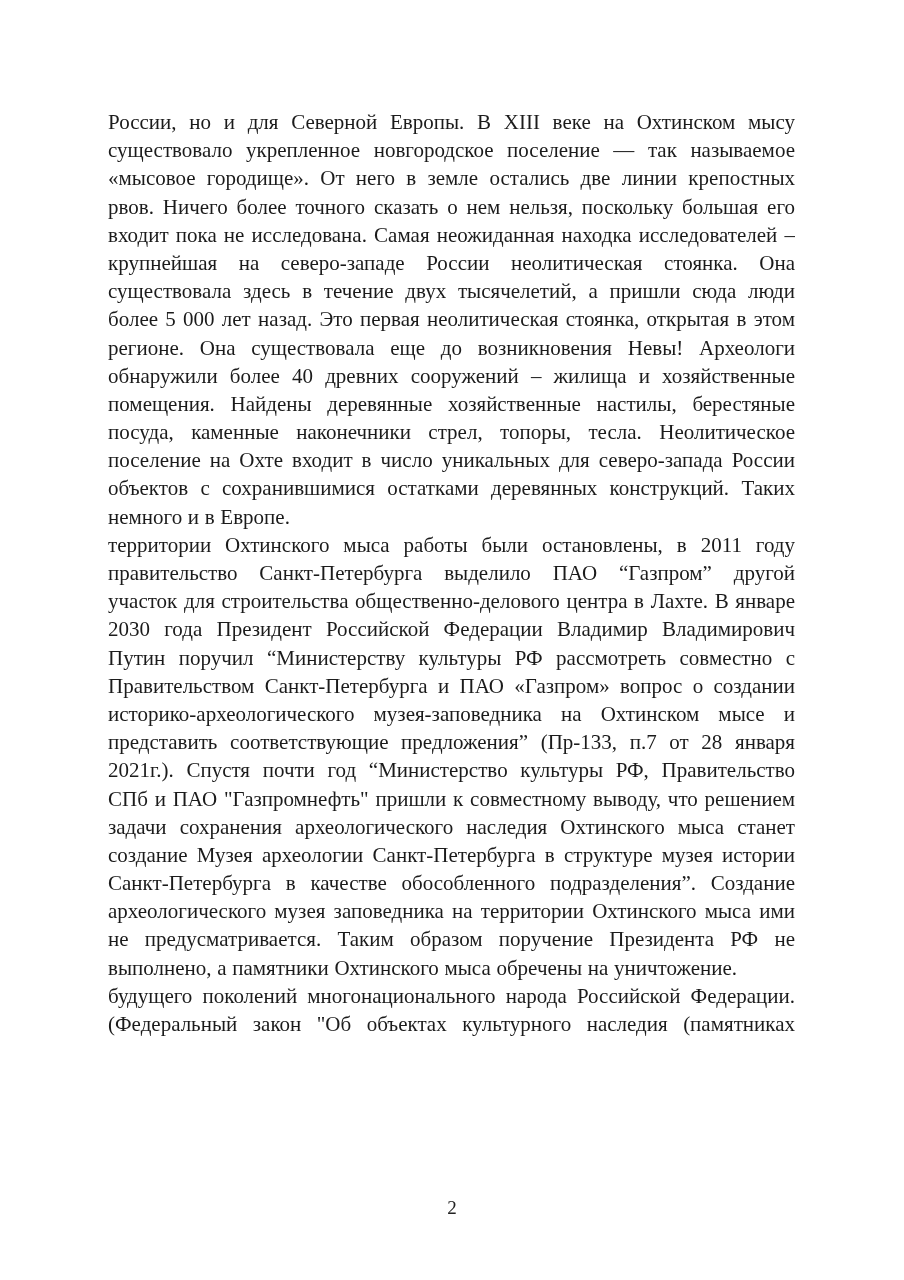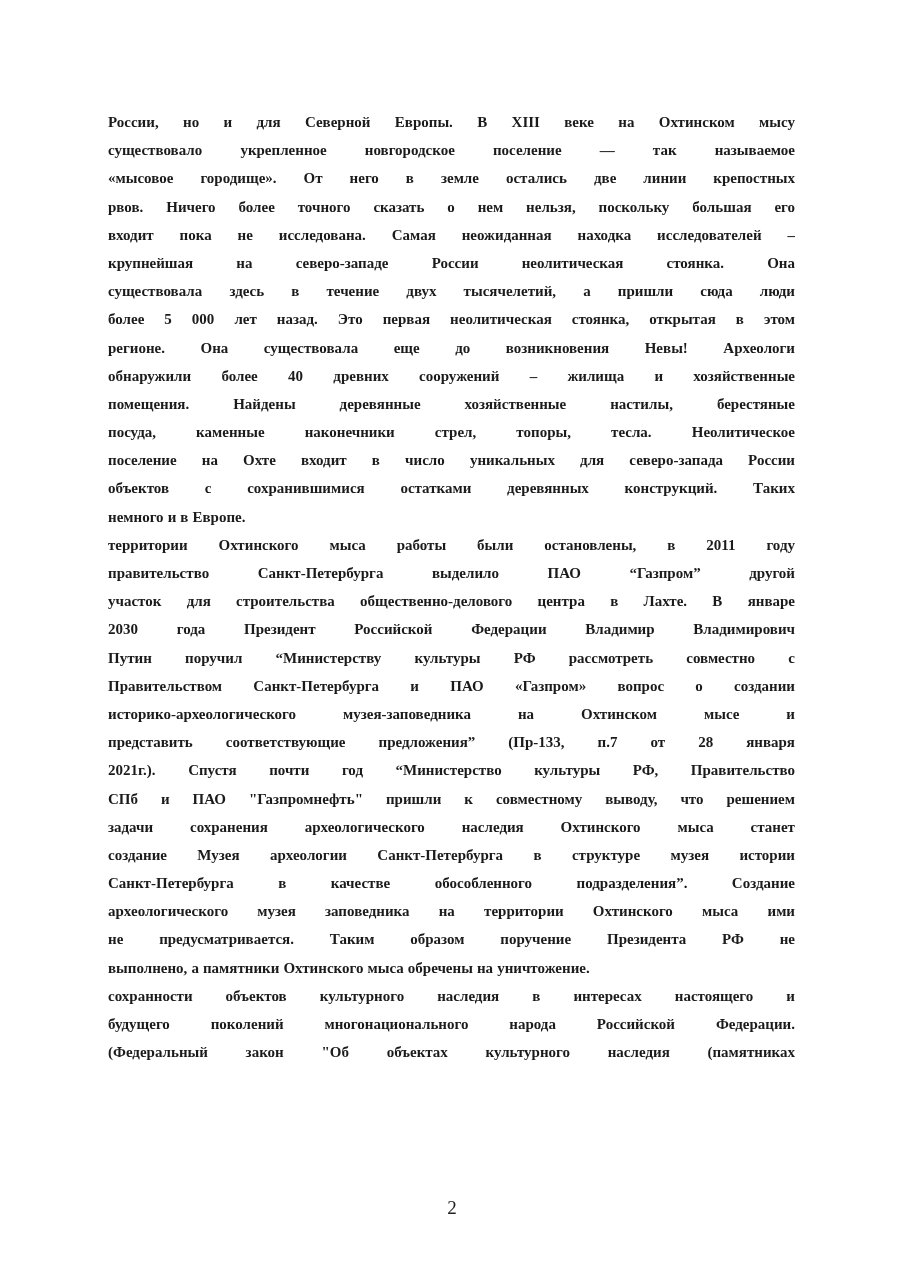--- a/index.html
+++ b/index.html
@@ -16,29 +16,28 @@
     font-family: "Liberation Serif", "DejaVu Serif", serif;
     color: #1b1b1b;
   }
   .text-block {
     position: absolute;
     left: 108px;
     top: 108px;
     width: 687px;
   }
   .line {
-    font-size: 15px;
+    font-size: 21px;
     line-height: 28.2px;
     height: 28.2px;
     overflow: hidden;
     text-align: justify;
     text-align-last: justify;
     word-spacing: 0.02em;
     white-space: normal;
-    font-weight: bold;
   }
   .line.indent {
     text-indent: 52px;
   }
   .line.flush {
     text-align-last: left;
   }
   .page-number {
     position: absolute;
     top: 1196px;
@@ -79,18 +78,17 @@
       <div class="line">историко-археологического музея-заповедника на Охтинском мысе и</div>
       <div class="line">представить соответствующие предложения” (Пр-133, п.7 от 28 января</div>
       <div class="line">2021г.). Спустя почти год “Министерство культуры РФ, Правительство</div>
       <div class="line">СПб и ПАО "Газпромнефть" пришли к совместному выводу, что решением</div>
       <div class="line">задачи сохранения археологического наследия Охтинского мыса станет</div>
       <div class="line">создание Музея археологии Санкт-Петербурга в структуре музея истории</div>
       <div class="line">Санкт-Петербурга в качестве обособленного подразделения”. Создание</div>
       <div class="line">археологического музея заповедника на территории Охтинского мыса ими</div>
       <div class="line">не предусматривается. Таким образом поручение Президента РФ не</div>
       <div class="line flush">выполнено, а памятники Охтинского мыса обречены на уничтожение.</div>
-      <div class="line">сохранности объектов культурного наследия в интересах настоящего и</div>
       <div class="line">будущего поколений многонационального народа Российской Федерации.</div>
       <div class="line">(Федеральный закон "Об объектах культурного наследия (памятниках</div>
     </div>
   <div class="page-number">2</div>
 </div>
 
 </body></html>

